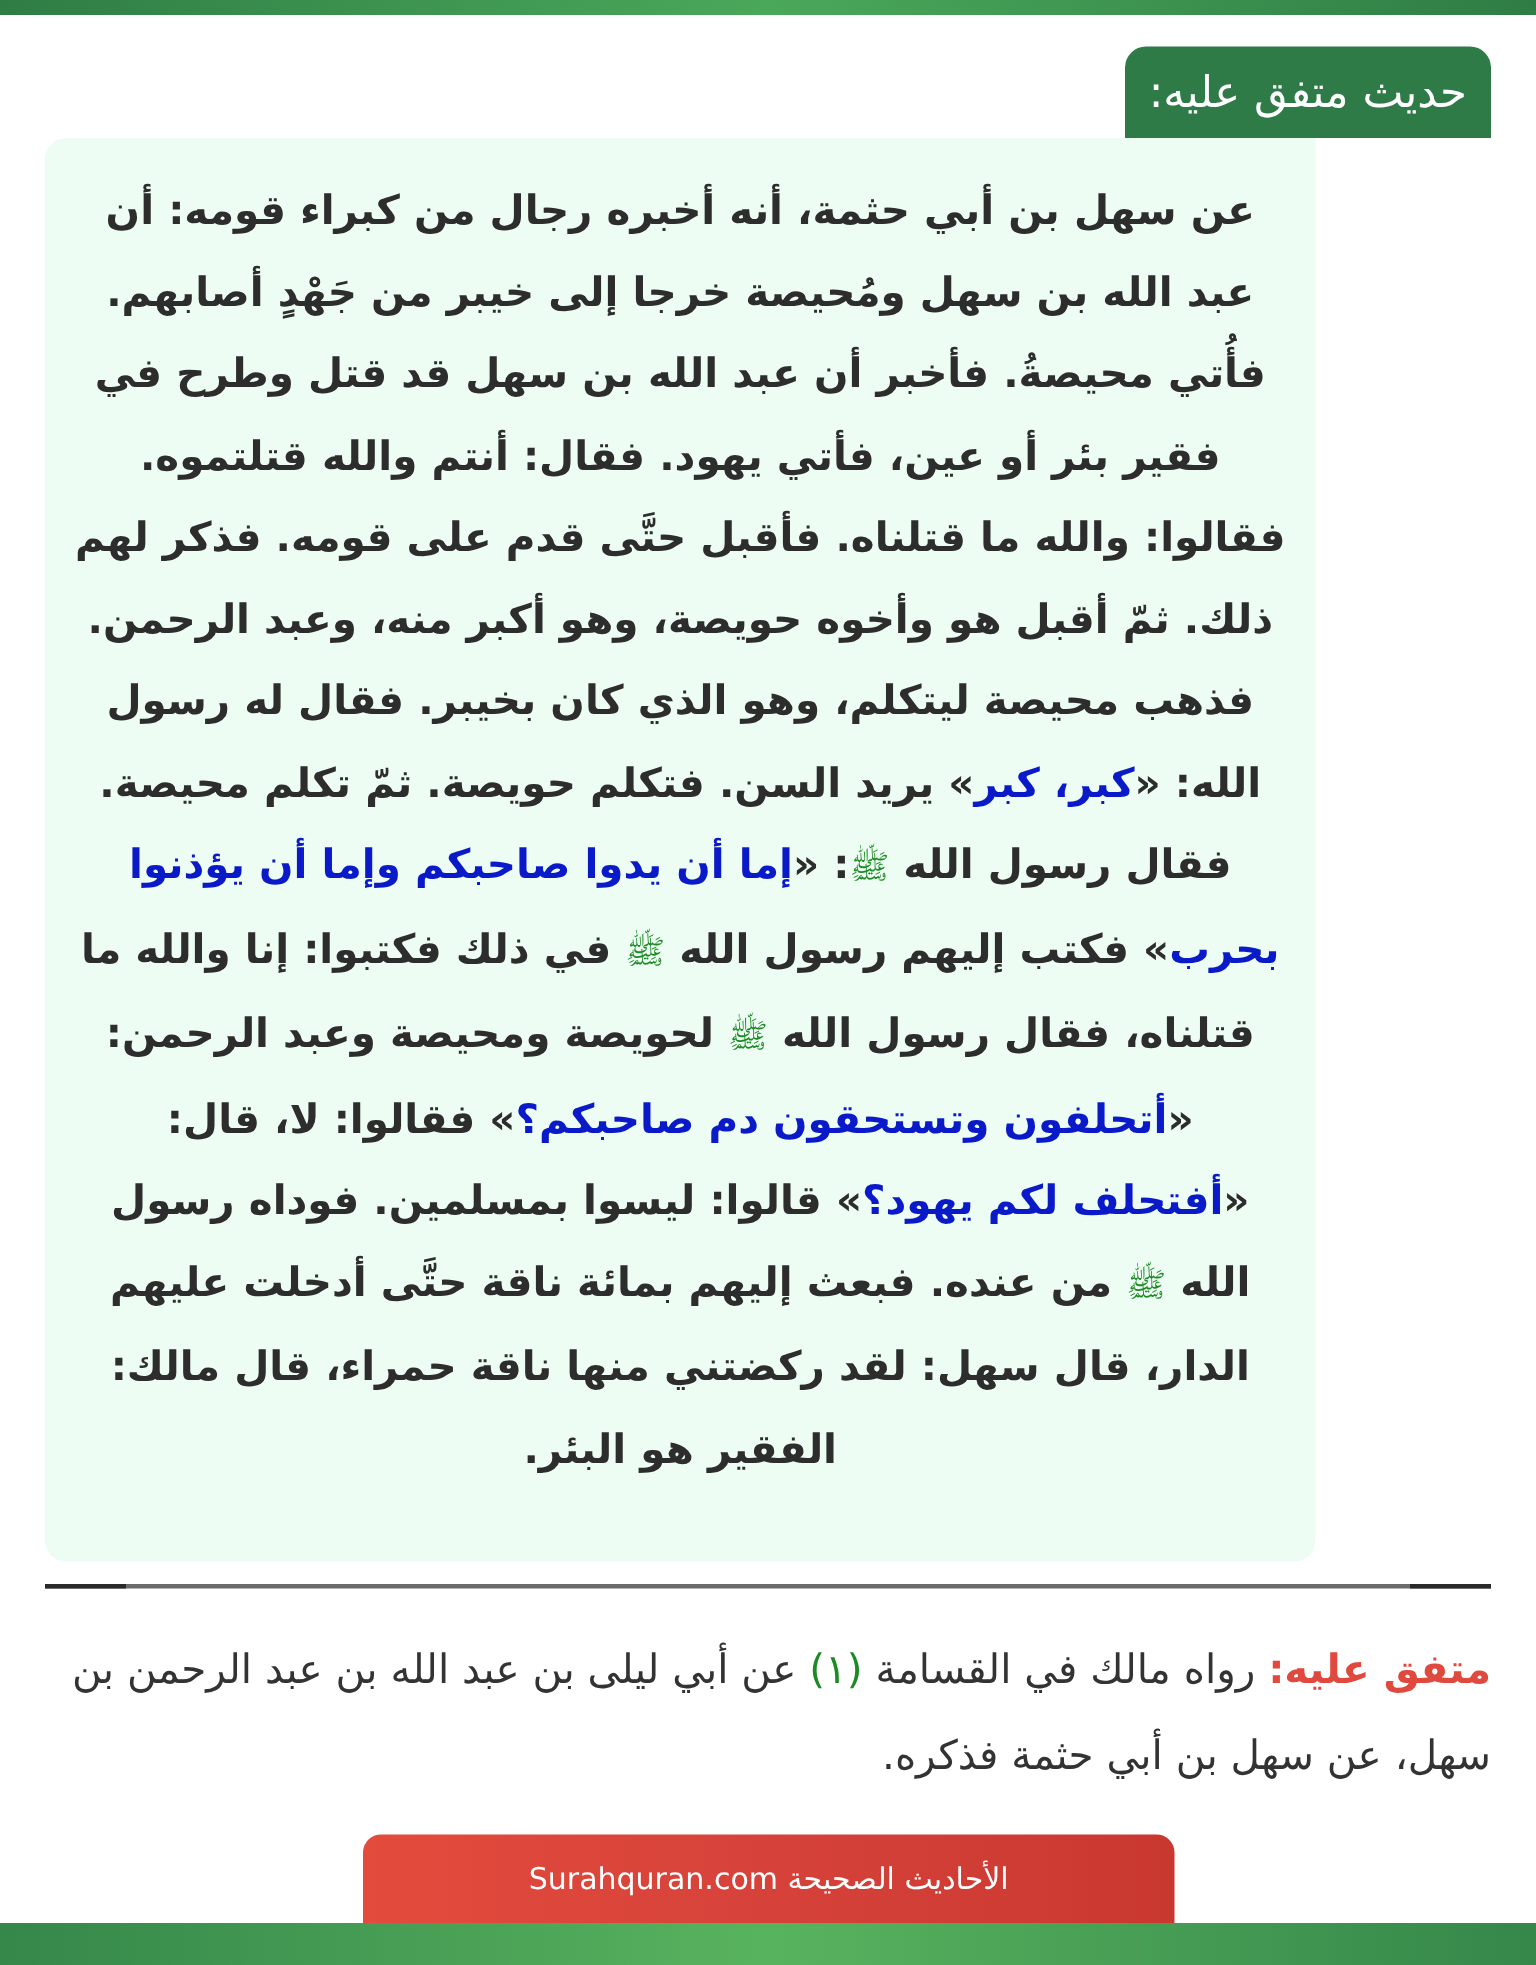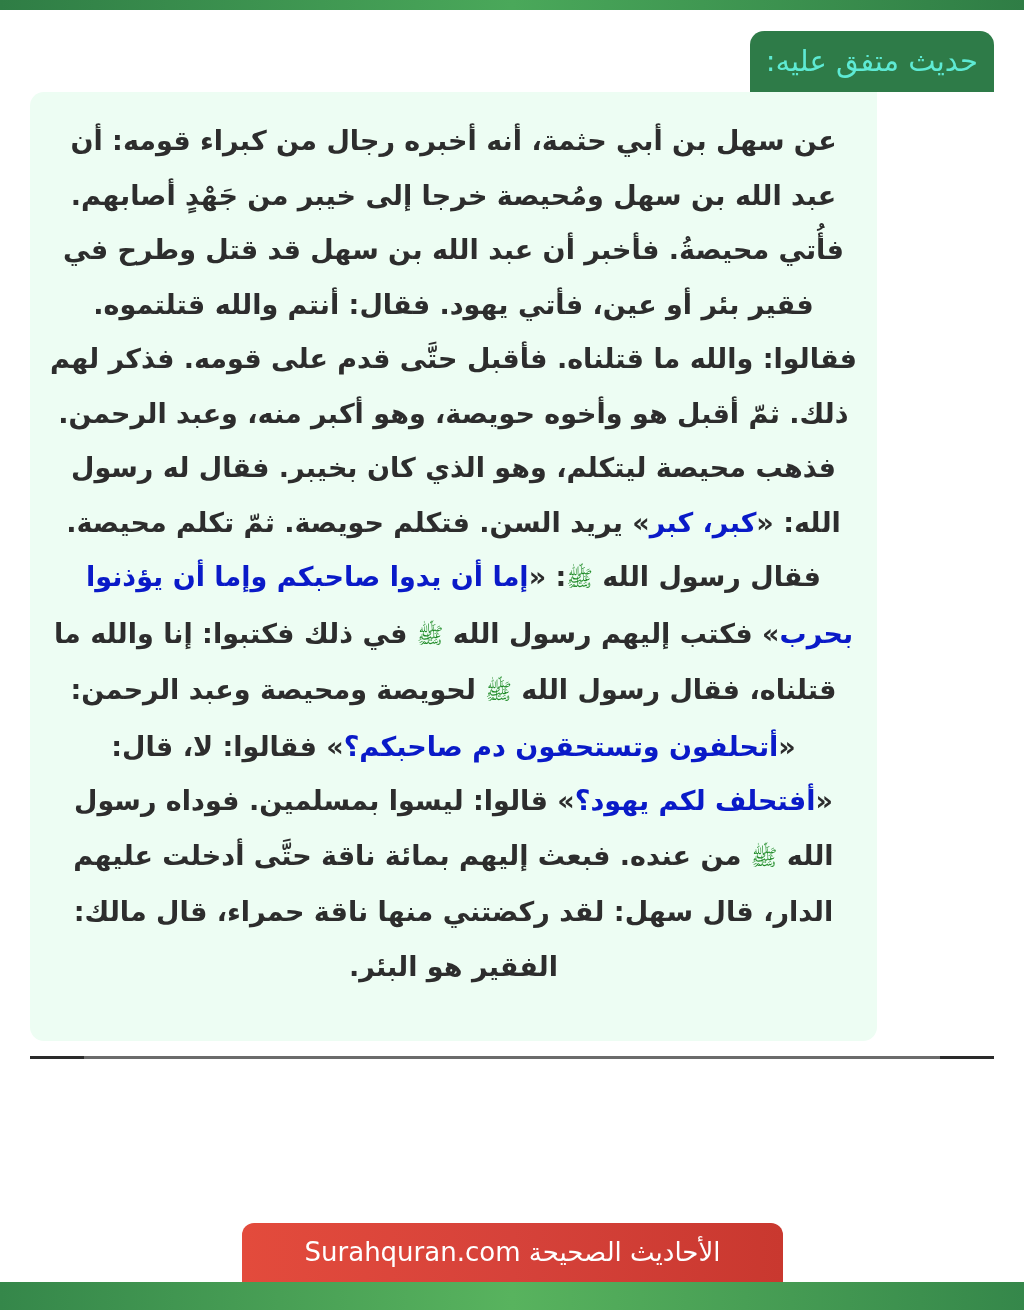--- a/index.html
+++ b/index.html
@@ -30,21 +30,21 @@
       height: 28px;
       background: linear-gradient(90deg, #35874a 0%, #58b35e 50%, #35874a 100%);
     }
     .hadith-label {
       position: absolute;
       top: 31px;
       right: 30px;
       height: 61px;
       padding: 0 16px;
       background: #2e7b48;
-      color: #5eead4;
+      color: #ffffff;
       border-radius: 14px 14px 0 0;
       font-size: 29px;
       line-height: 61px;
       direction: rtl;
       font-family: "DejaVu Sans", sans-serif;
     }
     .hadith-box {
       position: absolute;
       top: 92px;
       left: 30px;
@@ -114,21 +114,21 @@
     .site-badge {
       position: absolute;
       top: 1223px;
       left: 242px;
       width: 541px;
       height: 59px;
       background: linear-gradient(90deg, #e34b3c 0%, #d6423a 50%, #c9382f 100%);
       border-radius: 12px 12px 0 0;
       color: #ffffff;
       font-family: "DejaVu Sans", sans-serif;
-      font-size: 26px;
+      font-size: 20px;
       line-height: 59px;
       text-align: center;
       direction: rtl;
     }
   </style>
 </head>
 <body>
 
 <div class="page">
   <div class="top-bar"></div>
@@ -139,17 +139,20 @@
     <p class="hadith-text">
       <span>عن سهل بن أبي حثمة، أنه أخبره رجال من كبراء قومه: أن عبد الله بن سهل ومُحيصة خرجا إلى خيبر من جَهْدٍ أصابهم. فأُتي محيصةُ. فأخبر أن عبد الله بن سهل قد قتل وطرح في فقير بئر أو عين، فأتي يهود. فقال: أنتم والله قتلتموه. فقالوا: والله ما قتلناه. فأقبل حتَّى قدم على قومه. فذكر لهم ذلك. ثمّ أقبل هو وأخوه حويصة، وهو أكبر منه، وعبد الرحمن. فذهب محيصة ليتكلم، وهو الذي كان بخيبر. فقال له رسول الله: «</span><span class="blue">كبر، كبر</span><span>» يريد السن. فتكلم حويصة. ثمّ تكلم محيصة. فقال رسول الله </span><span class="pbuh">ﷺ</span><span>: «</span><span class="blue">إما أن يدوا صاحبكم وإما أن يؤذنوا بحرب</span><span>» فكتب إليهم رسول الله </span><span class="pbuh">ﷺ</span><span> في ذلك فكتبوا: إنا والله ما قتلناه، فقال رسول الله </span><span class="pbuh">ﷺ</span><span> لحويصة ومحيصة وعبد الرحمن: «</span><span class="blue">أتحلفون وتستحقون دم صاحبكم؟</span><span>» فقالوا: لا، قال: «</span><span class="blue">أفتحلف لكم يهود؟</span><span>» قالوا: ليسوا بمسلمين. فوداه رسول الله </span><span class="pbuh">ﷺ</span><span> من عنده. فبعث إليهم بمائة ناقة حتَّى أدخلت عليهم الدار، قال سهل: لقد ركضتني منها ناقة حمراء، قال مالك: الفقير هو البئر.</span>
     </p>
   </div>
 
   <div class="separator">
     <div class="dark-left"></div>
     <div class="dark-right"></div>
   </div>
 
+  <div class="source">
+    <span class="source-label">متفق عليه:</span><span> رواه مالك في القسامة </span><span class="ref-num">(١)</span><span> عن أبي ليلى بن عبد الله بن عبد الرحمن بن سهل، عن سهل بن أبي حثمة فذكره.</span>
+  </div>
 
   <div class="site-badge">الأحاديث الصحيحة Surahquran.com</div>
 
   <div class="bottom-bar"></div>
 </div>
 
 </body></html>

